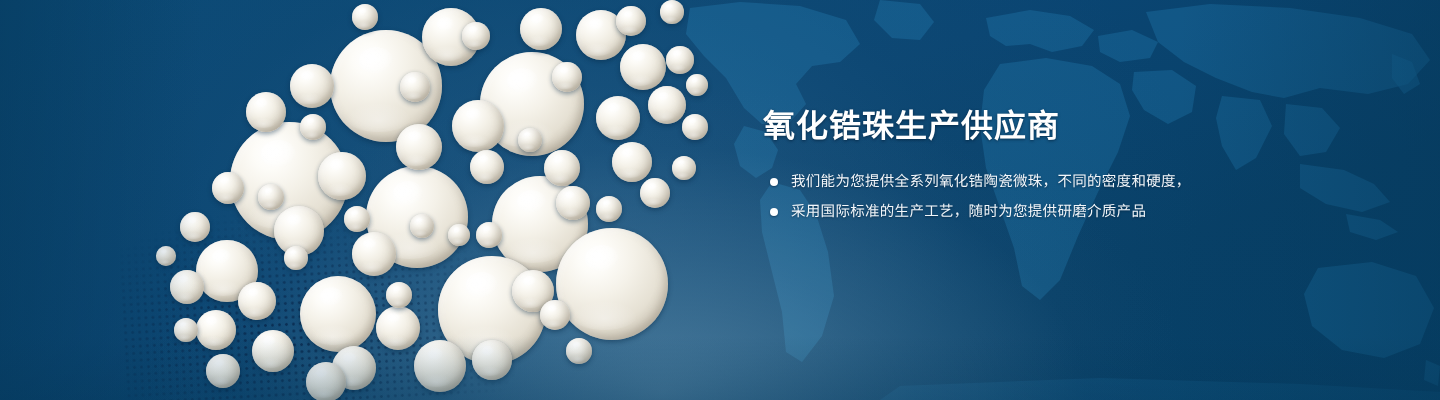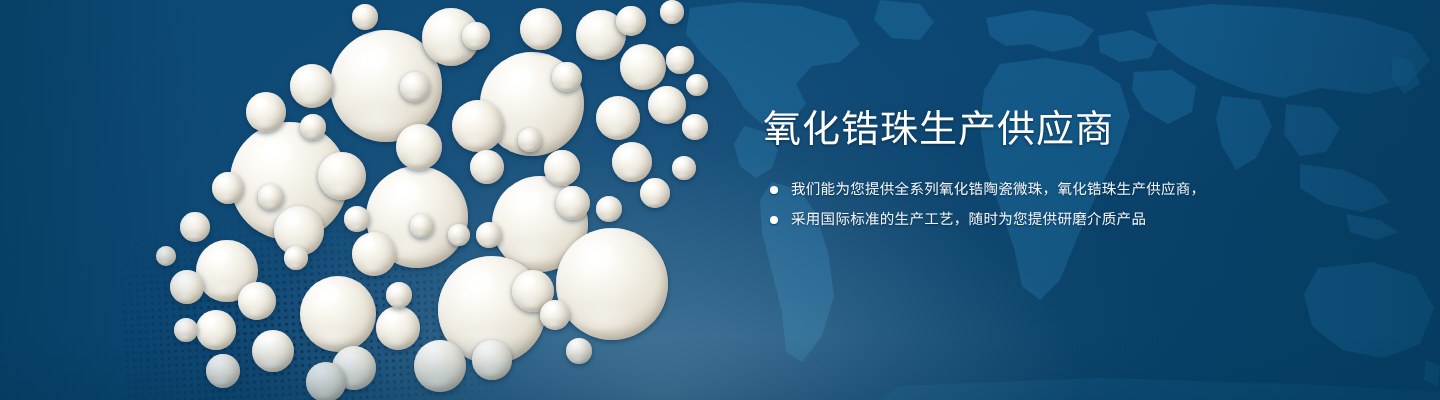--- a/index.html
+++ b/index.html
@@ -88,22 +88,22 @@
   }
 
   
   .copy{
     position:absolute;
     left:763px;top:106px;
     width:520px;
   }
   .headline{
     margin:0;
-    font-size:38px;
-    font-weight:400;
+    font-size:32px;
+    font-weight:700;
     letter-spacing:1px;
     line-height:1.25;
     color:#ffffff;
     text-shadow:0 1px 3px rgba(2,28,52,.65);
     white-space:nowrap;
   }
   .bullets{
     list-style:none;
     margin:24px 0 0 0;
     padding:0;
@@ -248,21 +248,21 @@
   <div class="vignette"></div>
 
   <div class="copy">
 
     <h1 class="headline">氧化锆珠生产供应商</h1>
 
     <ul class="bullets">
 
       <li class="bullet">
         <span class="dot"></span>
-        <span class="bullet-line">我们能为您提供全系列氧化锆陶瓷微珠，氧化锆珠生产供应商，</span>
+        <span class="bullet-line">我们能为您提供全系列氧化锆陶瓷微珠，不同的密度和硬度，</span>
       </li>
 
 
       <li class="bullet">
         <span class="dot"></span>
         <span class="bullet-line">采用国际标准的生产工艺，随时为您提供研磨介质产品</span>
       </li>
 
     </ul>
   </div>

